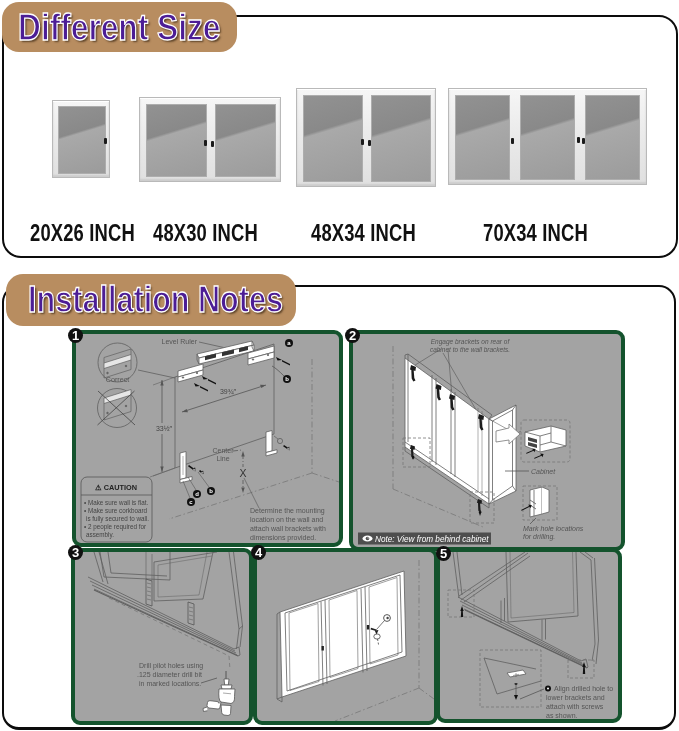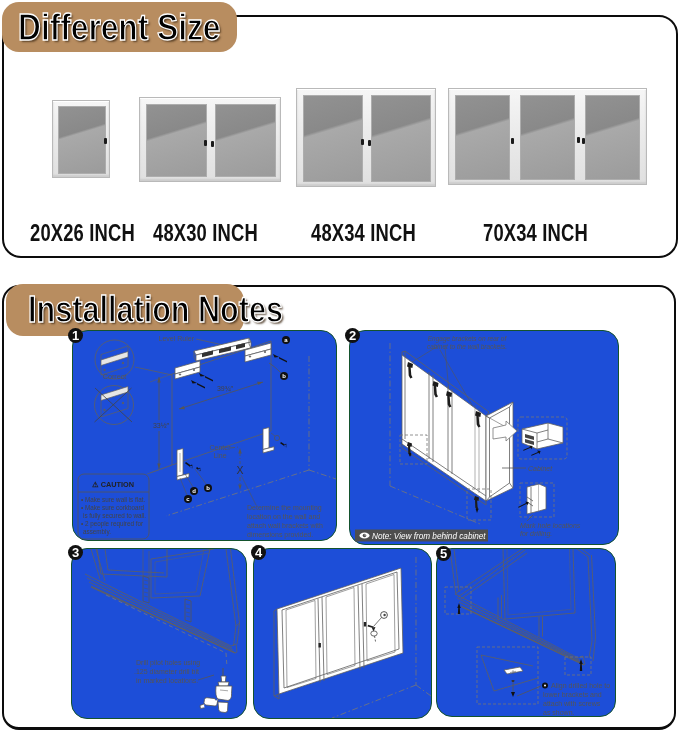--- a/index.html
+++ b/index.html
@@ -1,27 +1,27 @@
 <!DOCTYPE html>
 <html><head>
 <meta charset="utf-8">
 <style>
   html,body{margin:0;padding:0;background:#fff;}
   body{width:679px;height:731px;position:relative;overflow:hidden;
        font-family:"Liberation Sans", sans-serif;}
   .abs{position:absolute;}
-  .badge{background:#b88d60;border-radius:17px;color:#000000;font-weight:bold;}
+  .badge{background:#b88d60;border-radius:17px;color:#4c1d95;font-weight:bold;}
   .badge span{display:inline-block;font-size:36px;line-height:50px;
       white-space:nowrap;text-shadow:2px 2px 2px rgba(60,40,20,.7);
       -webkit-text-stroke:1.3px #fff;transform-origin:0 0;}
   .szlabel{font-size:23px;font-weight:bold;color:#111;white-space:nowrap;
       transform:scaleX(.8);transform-origin:0 0;letter-spacing:.2px;}
   .num{width:15px;height:15px;border-radius:50%;background:#111;color:#fff;
       font-size:13px;font-weight:bold;text-align:center;line-height:15px;}
-  .panel{border:1px solid #14532d;border-radius:16px;background:#1d4ed8;}
+  .panel{border:4px solid #14532d;border-radius:9px;background:#a3a3a3;}
   .cab{background:linear-gradient(180deg,#f6f6f6,#ebebeb 45%,#e0e0e0);
       border:1px solid #b9b9b9;box-sizing:border-box;
       box-shadow:inset 0 1px 0 #fff, inset 0 -2px 2px #cccccc;}
   .board{position:absolute;border:1px solid #adadad;
       background:linear-gradient(163deg,#929292 0%,#898989 38%,#a9a9a9 41%,#9b9b9b 100%);}
   .lock{position:absolute;width:3px;height:6px;background:#1a1a1a;border-radius:1px;}
 </style>
 </head>
 <body>
 
@@ -72,21 +72,21 @@
 <div class="abs szlabel" style="left:30px;top:220px;">20X26 INCH</div>
 
 <div class="abs szlabel" style="left:153px;top:220px;">48X30 INCH</div>
 
 <div class="abs szlabel" style="left:311px;top:220px;">48X34 INCH</div>
 
 <div class="abs szlabel" style="left:483px;top:220px;">70X34 INCH</div>
 
 <div class="abs" style="left:2px;top:285px;width:674px;height:445px;border:2.5px solid #0c0c0c;border-bottom-width:3.5px;border-radius:17px;box-sizing:border-box;"></div>
 
-<div class="abs badge" style="left:6px;top:284px;width:238px;height:52px;"><span style="transform:scaleX(.85);margin-left:22px;line-height:52px;">Installation Notes</span></div>
+<div class="abs badge" style="left:6px;top:274px;width:290px;height:52px;"><span style="transform:scaleX(.85);margin-left:22px;line-height:52px;">Installation Notes</span></div>
 
 <div class="abs panel" style="left:72px;top:330px;width:263px;height:209px;">
 <svg width="263" height="209" viewBox="0 0 263 209" style="position:absolute;left:0;top:0;" fill="none" stroke="#606060" stroke-width="0.8" font-family="Liberation Sans, sans-serif">
 
  <g>
   <circle cx="41.5" cy="28.5" r="19.5"></circle>
   <polygon points="28,29 55,20.5 55,26 28,34.5" fill="#e6e6e6" stroke="none"></polygon>
   <path d="M28,23.5 L55,15 M28,29 L55,20.5 M28,34.5 L55,26 M28,44 L55,35.5 M28,23.5 L28,44 M55,15 L55,35.5" stroke-width="0.7"></path>
   <circle cx="31.5" cy="39" r="0.8" fill="#555"></circle>
         <circle cx="50" cy="32" r="0.8" fill="#555"></circle>

